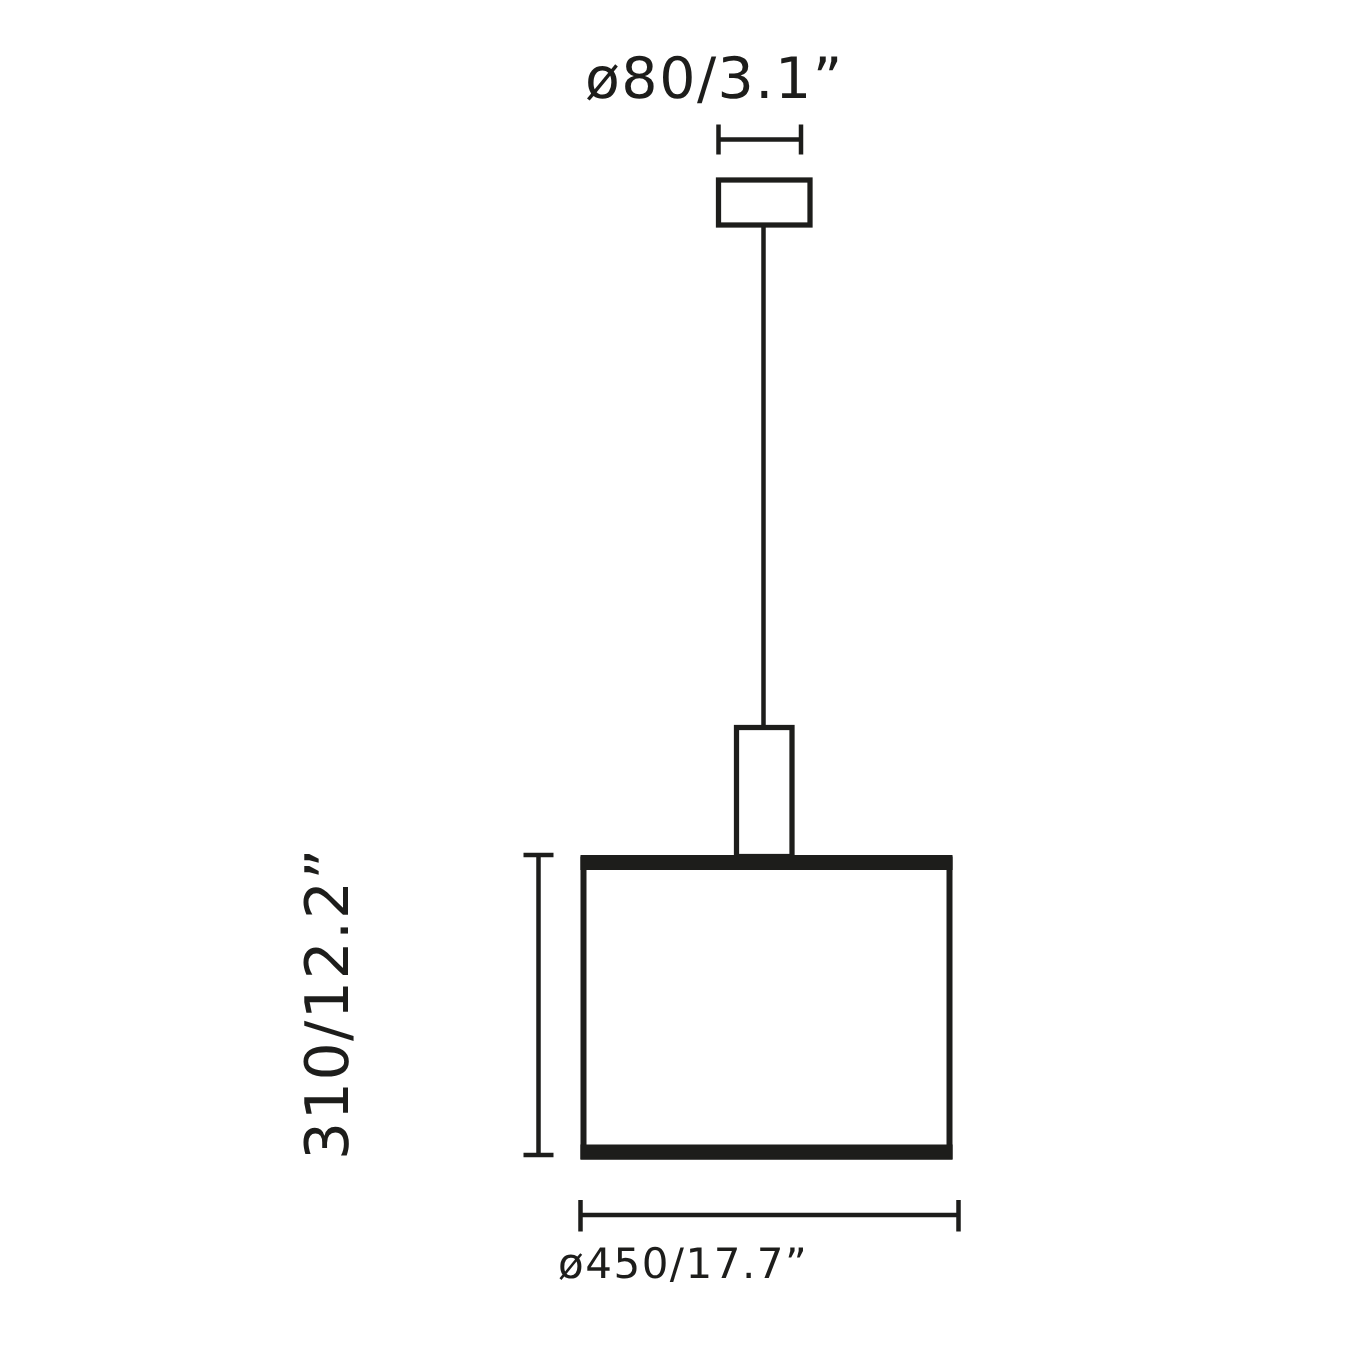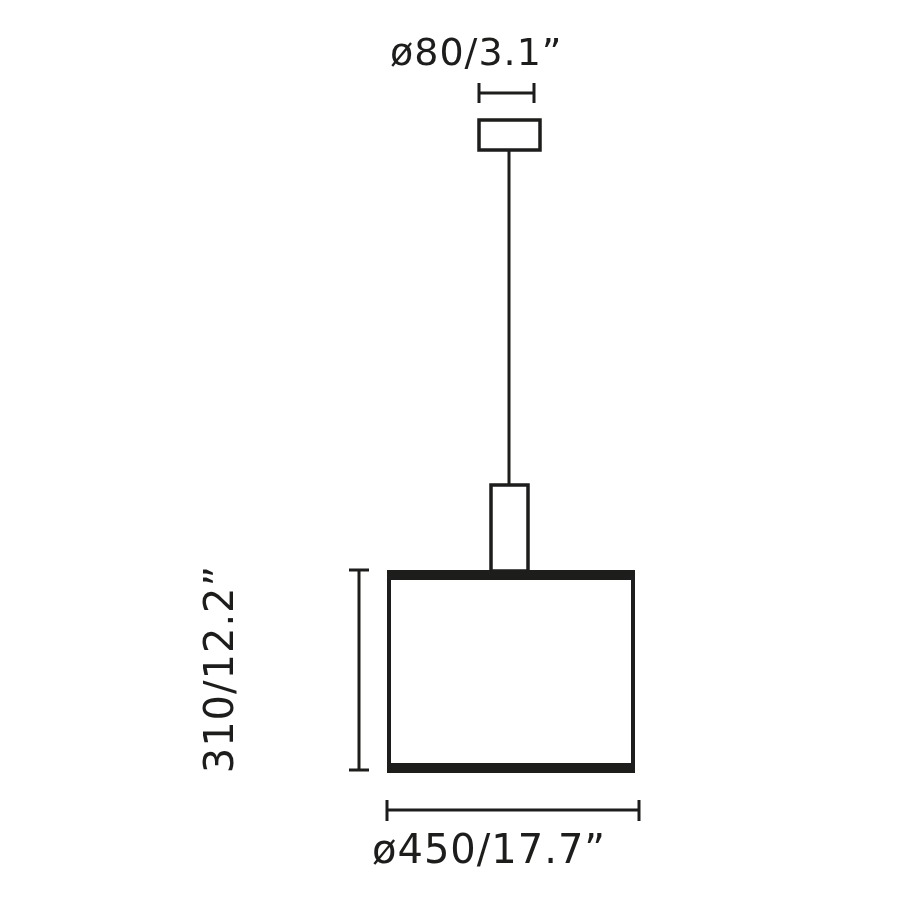--- a/index.html
+++ b/index.html
@@ -1,20 +1,20 @@
 <!DOCTYPE html>
 <html><head>
   <meta charset="utf-8">
   <style>
     html, body { margin: 0; padding: 0; background: #ffffff; }
     body { width: 900px; height: 900px; position: relative; overflow: hidden; }
     .canvas { position: absolute; left: 0; top: 0; width: 900px; height: 900px; padding-left: 16px; }
     .label { position: absolute; font-family: "DejaVu Sans", sans-serif; color: #1d1d1b; white-space: nowrap; }
     .top-label { left: 390px; top: 30px; font-size: 38px; letter-spacing: 1px; }
-    .bottom-label { left: 372px; top: 826px; font-size: 40px; letter-spacing: 1px; }
+    .bottom-label { left: 372px; top: 826px; font-size: 28px; letter-spacing: 1px; }
     .side-label { left: 104px; top: 646px; font-size: 40px; letter-spacing: 1px; transform: rotate(-90deg); transform-origin: center center; width: 230px; text-align: center; }
   </style>
 </head>
 <body>
 
 <div class="canvas">
   <svg width="900" height="900" viewBox="0 0 900 900">
     <g stroke="#1d1d1b" fill="none">
 
       <g stroke-width="3">

